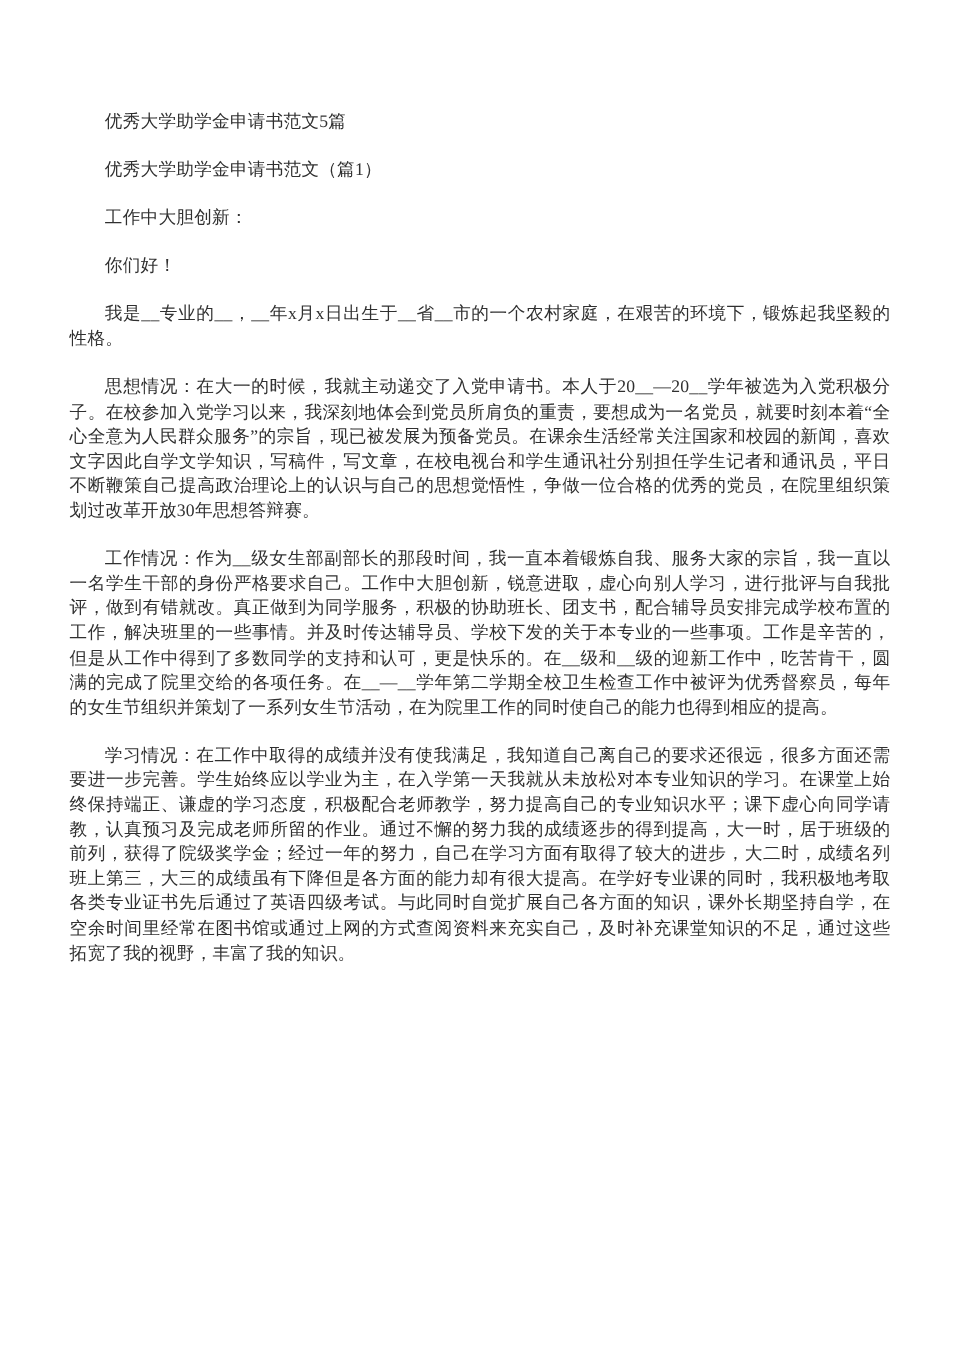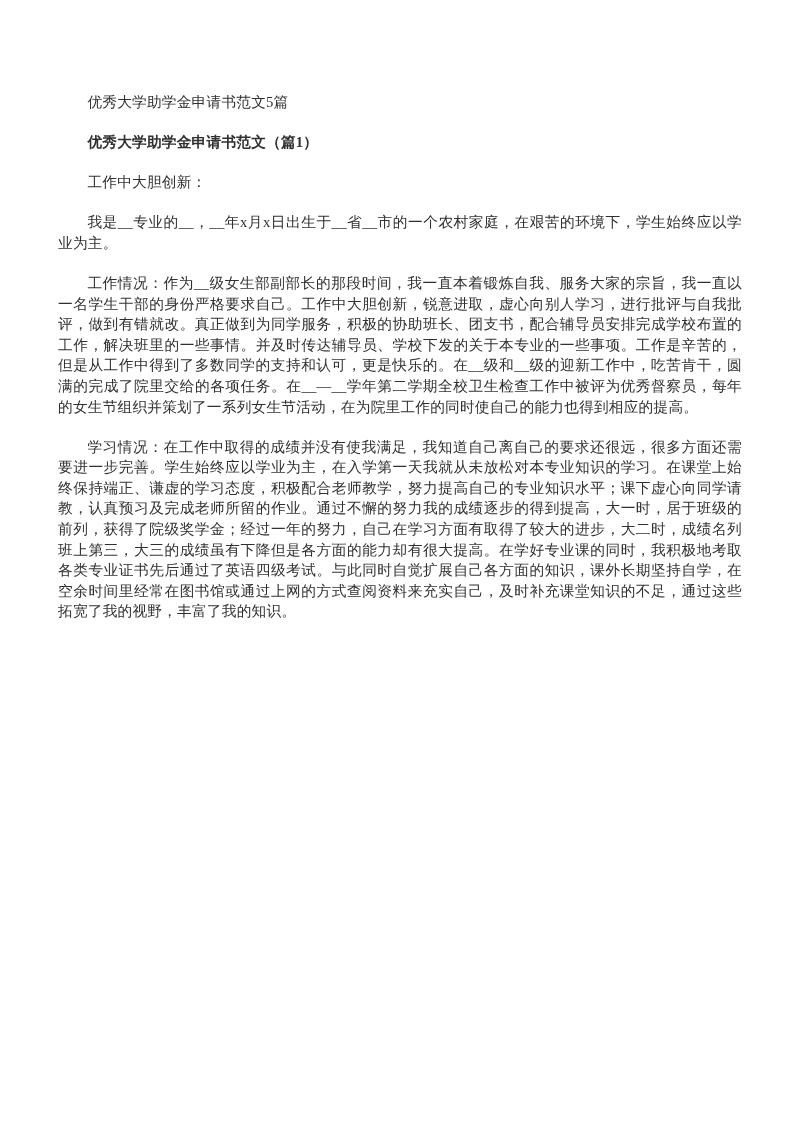--- a/index.html
+++ b/index.html
@@ -23,35 +23,37 @@
   }
   .page p {
     margin: 0 0 19.5px 0;
     font-size: 14.7px;
     line-height: 20.6px;
     text-align: justify;
     text-indent: 2em;
     letter-spacing: 0.2px;
   }
   .page p.heading {
-    font-weight: bold;
+    font-weight: normal;
   }
 </style>
 </head>
 <body>
 
 <div class="page">
   <p>优秀大学助学金申请书范文5篇</p>
 
 
   <p class="heading">优秀大学助学金申请书范文（篇1）</p>
 
   <p>工作中大胆创新：</p>
 
+  <p>你们好！</p>
 
-  <p>我是__专业的__，__年x月x日出生于__省__市的一个农村家庭，在艰苦的环境下，学生始终应以学业为主。</p>
+  <p>我是__专业的__，__年x月x日出生于__省__市的一个农村家庭，在艰苦的环境下，锻炼起我坚毅的性格。</p>
 
 
+  <p>思想情况：在大一的时候，我就主动递交了入党申请书。本人于20__—20__学年被选为入党积极分子。在校参加入党学习以来，我深刻地体会到党员所肩负的重责，要想成为一名党员，就要时刻本着“全心全意为人民群众服务”的宗旨，现已被发展为预备党员。在课余生活经常关注国家和校园的新闻，喜欢文字因此自学文学知识，写稿件，写文章，在校电视台和学生通讯社分别担任学生记者和通讯员，平日不断鞭策自己提高政治理论上的认识与自己的思想觉悟性，争做一位合格的优秀的党员，在院里组织策划过改革开放30年思想答辩赛。</p>
 
   <p>工作情况：作为__级女生部副部长的那段时间，我一直本着锻炼自我、服务大家的宗旨，我一直以一名学生干部的身份严格要求自己。工作中大胆创新，锐意进取，虚心向别人学习，进行批评与自我批评，做到有错就改。真正做到为同学服务，积极的协助班长、团支书，配合辅导员安排完成学校布置的工作，解决班里的一些事情。并及时传达辅导员、学校下发的关于本专业的一些事项。工作是辛苦的，但是从工作中得到了多数同学的支持和认可，更是快乐的。在__级和__级的迎新工作中，吃苦肯干，圆满的完成了院里交给的各项任务。在__—__学年第二学期全校卫生检查工作中被评为优秀督察员，每年的女生节组织并策划了一系列女生节活动，在为院里工作的同时使自己的能力也得到相应的提高。</p>
 
   <p>学习情况：在工作中取得的成绩并没有使我满足，我知道自己离自己的要求还很远，很多方面还需要进一步完善。学生始终应以学业为主，在入学第一天我就从未放松对本专业知识的学习。在课堂上始终保持端正、谦虚的学习态度，积极配合老师教学，努力提高自己的专业知识水平；课下虚心向同学请教，认真预习及完成老师所留的作业。通过不懈的努力我的成绩逐步的得到提高，大一时，居于班级的前列，获得了院级奖学金；经过一年的努力，自己在学习方面有取得了较大的进步，大二时，成绩名列班上第三，大三的成绩虽有下降但是各方面的能力却有很大提高。在学好专业课的同时，我积极地考取各类专业证书先后通过了英语四级考试。与此同时自觉扩展自己各方面的知识，课外长期坚持自学，在空余时间里经常在图书馆或通过上网的方式查阅资料来充实自己，及时补充课堂知识的不足，通过这些拓宽了我的视野，丰富了我的知识。</p>
 </div>
 
 </body></html>

